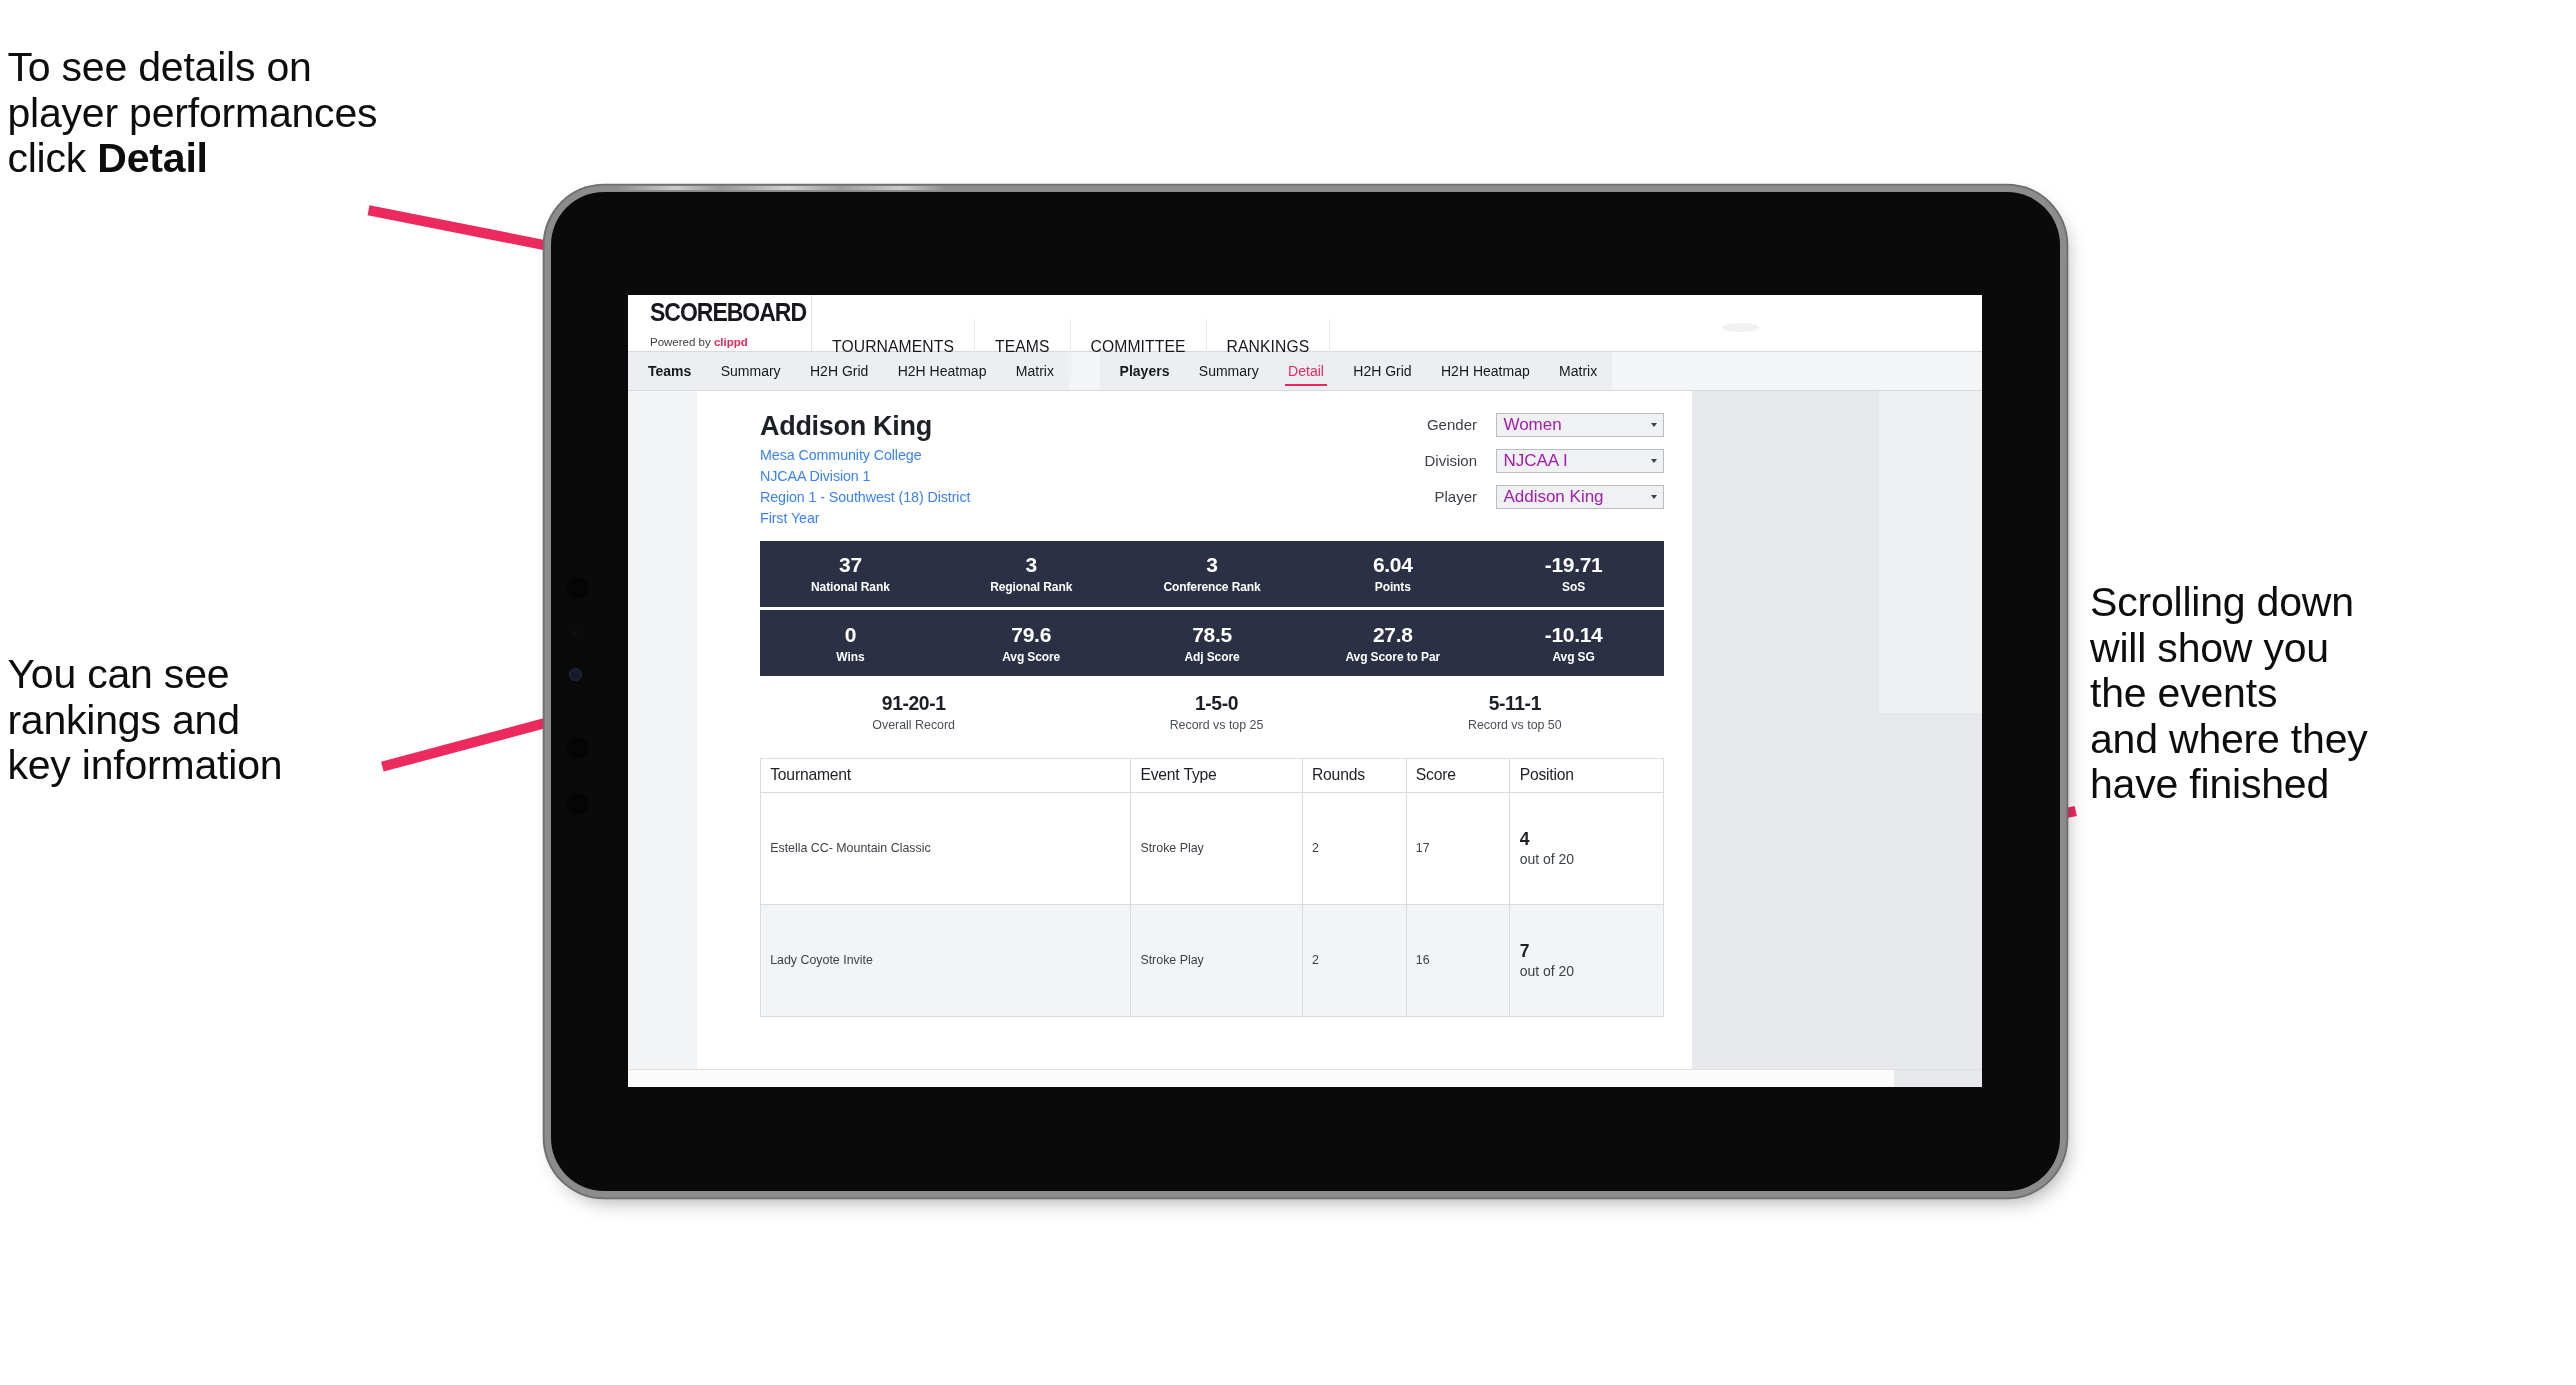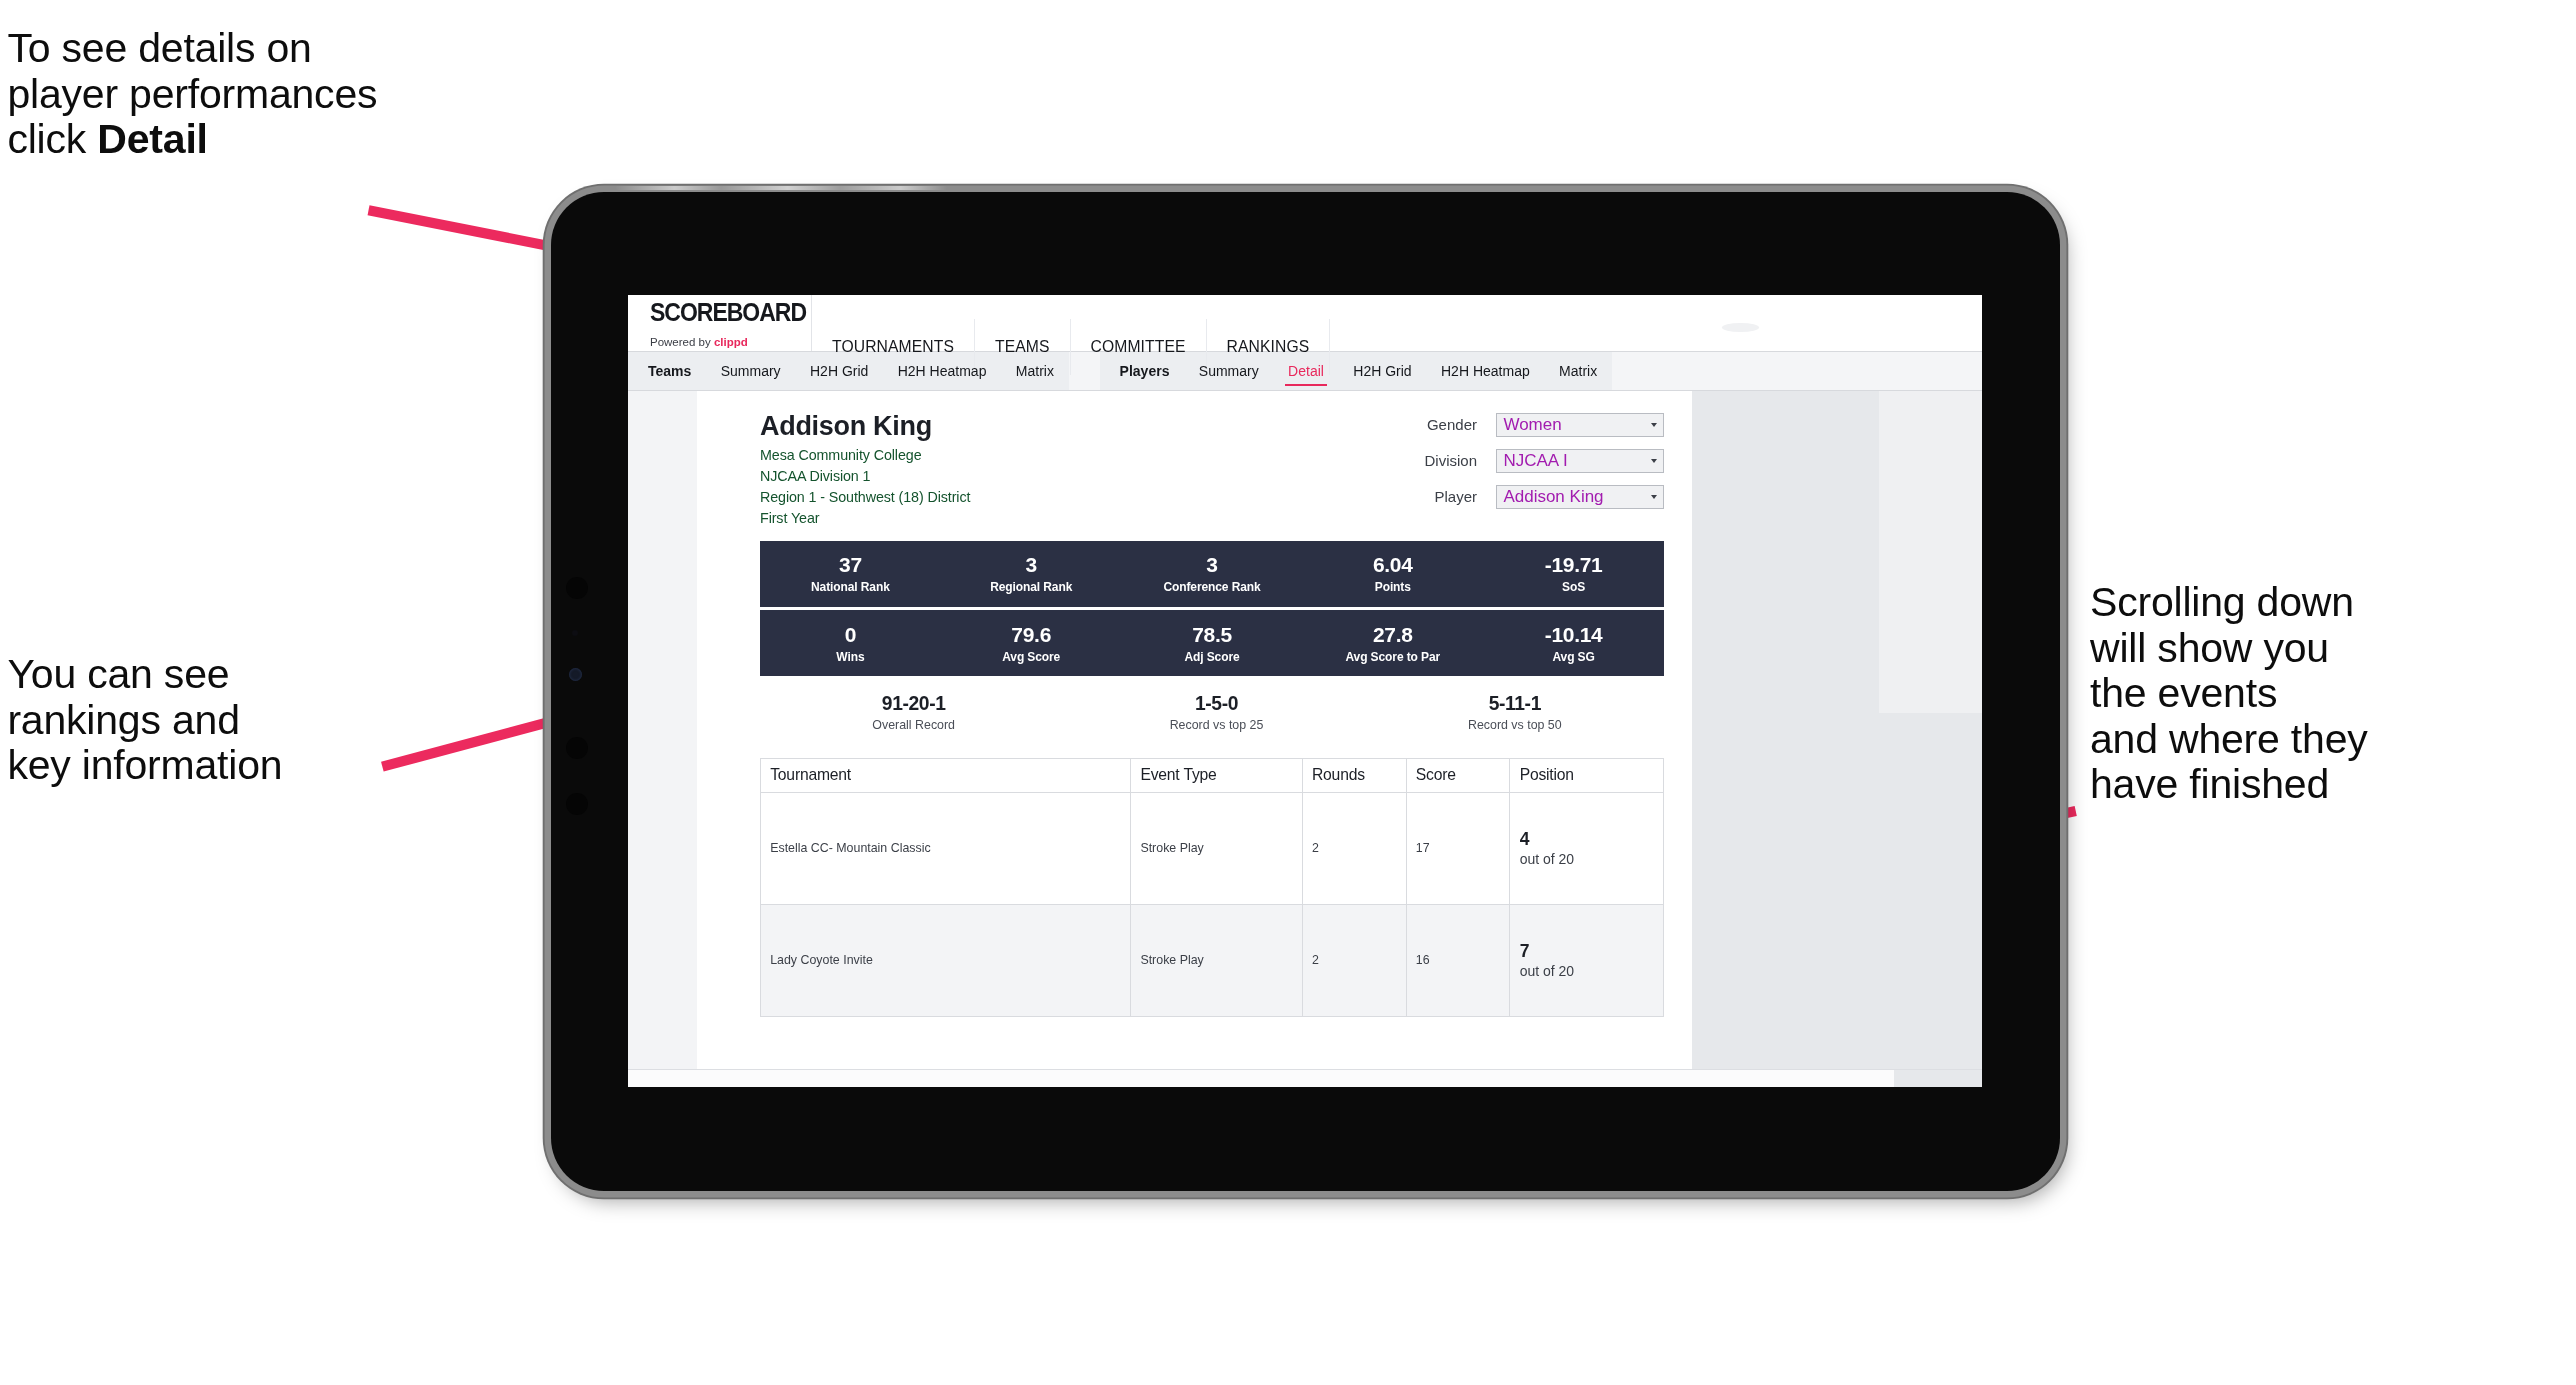--- a/index.html
+++ b/index.html
@@ -14,21 +14,21 @@
   
   .annot {
     position:absolute;
     font-size:41px;
     line-height:1.11;
     color:#0d0d0d;
     font-weight:400;
     letter-spacing:-0.2px;
   }
   .annot b { font-weight:700; }
-  #annot-detail { left:7.4px;  top:26px;  width:590px; }
+  #annot-detail { left:7.4px;  top:45px;  width:590px; }
   #annot-rank   { left:7.4px;  top:652px; width:433px; }
   #annot-scroll { left:2090px; top:580px; width:433px; }
 
   .arrow-svg { position:absolute; left:0; top:0; width:2576px; height:1386px; pointer-events:none; }
 
   
   #tablet {
     position:absolute;
     left:551px; top:192px;
     width:1509px; height:999px;
@@ -109,21 +109,21 @@
   #viz-card {
     width:995px; background:#ffffff; position:relative; padding:20px 0 0 0;
   }
   #viz-right-strip { flex:1; background:#e6e8eb; }
   #viz-right-inner { position:absolute; right:0; top:0; width:103px; height:322px; background:#eff0f2; }
 
   
   #player-head { display:flex; padding:0 28px 0 63px; }
   #player-meta { flex:1; }
   #player-name { font-size:27px; font-weight:700; color:#1c1f26; letter-spacing:-0.3px; }
-  .player-line { font-size:14.3px; color:#14532d; margin-top:5px; letter-spacing:-0.1px; }
+  .player-line { font-size:14.3px; color:#3b82f6; margin-top:5px; letter-spacing:-0.1px; }
   #filters { width:276px; padding-top:1.8px; }
   .filter-row { display:flex; align-items:center; justify-content:flex-end; margin-bottom:12px; }
   .filter-label { font-size:15px; color:#3b3f47; margin-right:19px; }
   .filter-select {
     width:168px; height:24px; background:#f0f1f3; border:0.9px solid #b9bcc2;
     display:flex; align-items:center; padding:0 6.4px; font-size:17px; color:#a21caf;
     position:relative;
   }
   .filter-caret { position:absolute; right:6.4px; top:50%; transform:translateY(-50%);
                   width:0;height:0;border-left:3.7px solid transparent;border-right:3.7px solid transparent;

